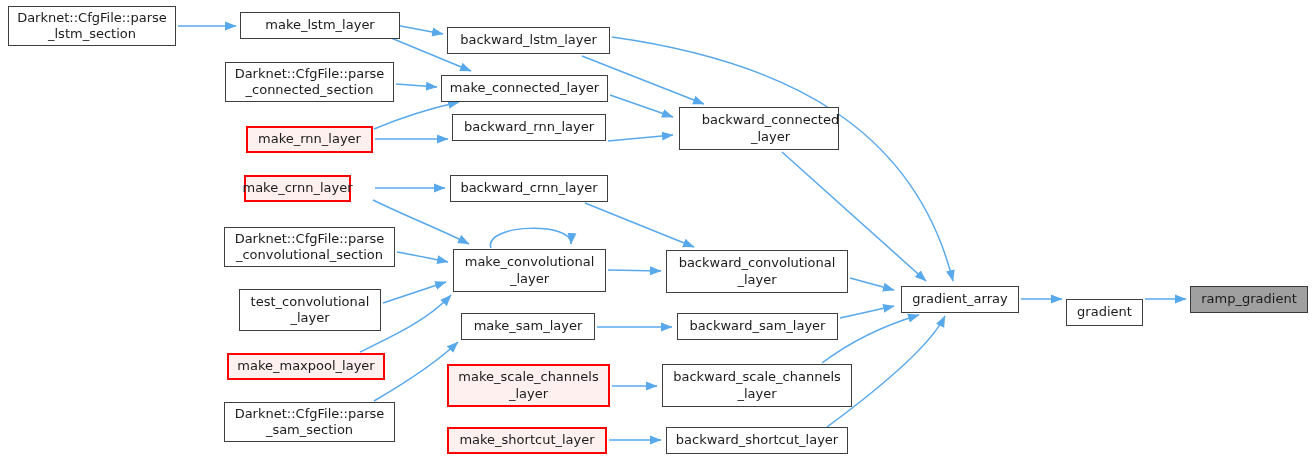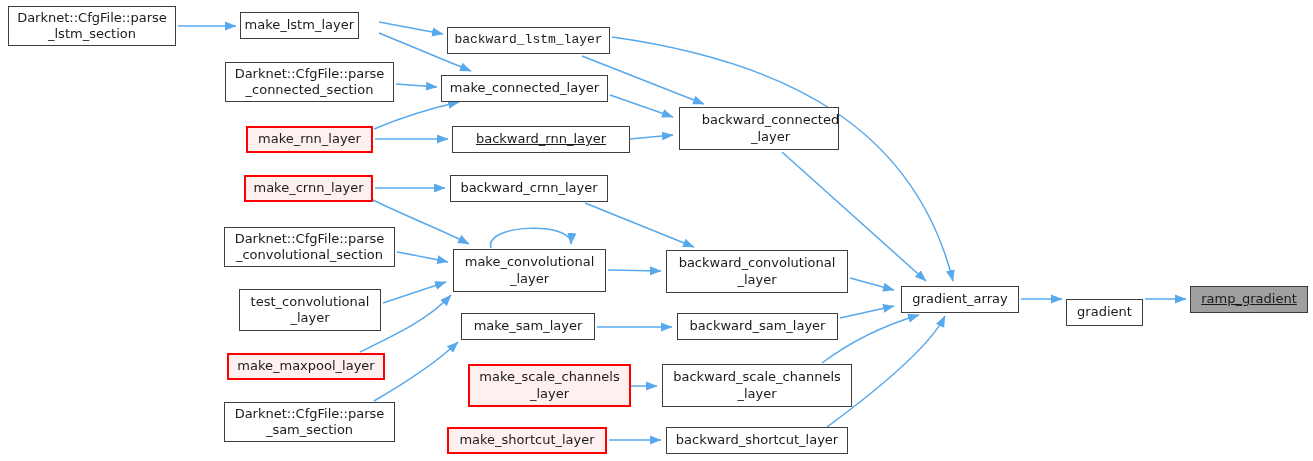--- a/index.html
+++ b/index.html
@@ -17,21 +17,21 @@
     display:flex;align-items:center;justify-content:center;
     text-align:center;
     background:#ffffff;
     border:1.4px solid #3e3e3e;
     color:#1b1b1b;
     font-size:13px;
     line-height:16.5px;
     cursor:pointer;
   }
   .node.truncated{border:2px solid #ff0000;background:#fff0f0;}
-  .node.focus{background:#a0a0a0;border:1.6px solid #3a3a3a;cursor:default;text-decoration:underline;}
+  .node.focus{background:#a0a0a0;border:1.6px solid #3a3a3a;cursor:default;}
   .node-label{white-space:pre-line;padding:0 4px;}
 </style>
 </head>
 <body>
 
 <div class="canvas">
   <svg class="edges" viewBox="0 0 1313 461" xmlns="http://www.w3.org/2000/svg">
     <defs>
       <marker id="arrow" markerUnits="userSpaceOnUse" markerWidth="12" markerHeight="10" refX="11" refY="5" orient="auto">
         <path d="M0,0.5 L11.5,5 L0,9.5 z" fill="#58a8ec"></path>
@@ -67,44 +67,44 @@
         <path d="M827,427 C880,388 930,346 945,316" stroke="#58a8ec" stroke-width="1.5" marker-end="url(#arrow)"></path>
         <path d="M1021,299 L1062,299" stroke="#58a8ec" stroke-width="1.5" marker-end="url(#arrow)"></path>
         <path d="M1145,299 L1186,299" stroke="#58a8ec" stroke-width="1.5" marker-end="url(#arrow)"></path>
       </g>
   </svg>
   <div id="node-layer">
       <div class="node " style="left: 8px; top: 6px; width: 168px; height: 40px;">
         <span class="node-label">Darknet::CfgFile::parse
 _lstm_section</span>
       </div>
-      <div class="node " style="left: 240px; top: 12px; width: 119px; height: 27px; justify-content: flex-end;">
+      <div class="node " style="left: 240px; top: 12px; width: 160px; height: 27px;">
         <span class="node-label">make_lstm_layer</span>
       </div>
-      <div class="node " style="left: 447px; top: 27px; width: 163px; height: 27px; font-family: Liberation Mono, monospace;">
+      <div class="node " style="left: 447px; top: 27px; width: 163px; height: 27px;">
         <span class="node-label">backward_lstm_layer</span>
       </div>
       <div class="node " style="left: 225px; top: 62px; width: 169px; height: 40px;">
         <span class="node-label">Darknet::CfgFile::parse
 _connected_section</span>
       </div>
       <div class="node " style="left: 441px; top: 75px; width: 167px; height: 27px;">
         <span class="node-label">make_connected_layer</span>
       </div>
       <div class="node truncated" style="left: 246px; top: 126px; width: 127px; height: 27px;">
         <span class="node-label">make_rnn_layer</span>
       </div>
-      <div class="node " style="left: 452px; top: 126px; width: 178px; height: 27px; text-decoration: underline;">
+      <div class="node " style="left: 452px; top: 114px; width: 154px; height: 27px;">
         <span class="node-label">backward_rnn_layer</span>
       </div>
       <div class="node " style="left: 679px; top: 107px; width: 160px; height: 43px; padding-left: 23px;">
         <span class="node-label">backward_connected
 _layer</span>
       </div>
-      <div class="node truncated" style="left: 244px; top: 175px; width: 129px; height: 27px;">
+      <div class="node truncated" style="left: 244px; top: 175px; width: 107px; height: 27px;">
         <span class="node-label">make_crnn_layer</span>
       </div>
       <div class="node " style="left: 450px; top: 175px; width: 158px; height: 27px;">
         <span class="node-label">backward_crnn_layer</span>
       </div>
       <div class="node " style="left: 224px; top: 227px; width: 171px; height: 40px;">
         <span class="node-label">Darknet::CfgFile::parse
 _convolutional_section</span>
       </div>
       <div class="node " style="left: 453px; top: 249px; width: 153px; height: 43px;">
@@ -121,21 +121,21 @@
       </div>
       <div class="node " style="left: 461px; top: 313px; width: 134px; height: 27px;">
         <span class="node-label">make_sam_layer</span>
       </div>
       <div class="node " style="left: 677px; top: 313px; width: 161px; height: 27px;">
         <span class="node-label">backward_sam_layer</span>
       </div>
       <div class="node truncated" style="left: 227px; top: 353px; width: 158px; height: 27px;">
         <span class="node-label">make_maxpool_layer</span>
       </div>
-      <div class="node truncated" style="left: 468px; top: 364px; width: 163px; height: 43px;">
+      <div class="node truncated" style="left: 447px; top: 364px; width: 163px; height: 43px;">
         <span class="node-label">make_scale_channels
 _layer</span>
       </div>
       <div class="node " style="left: 662px; top: 364px; width: 190px; height: 43px; text-align: center;">
         <span class="node-label">backward_scale_channels
 _layer</span>
       </div>
       <div class="node " style="left: 224px; top: 402px; width: 171px; height: 40px;">
         <span class="node-label">Darknet::CfgFile::parse
 _sam_section</span>

